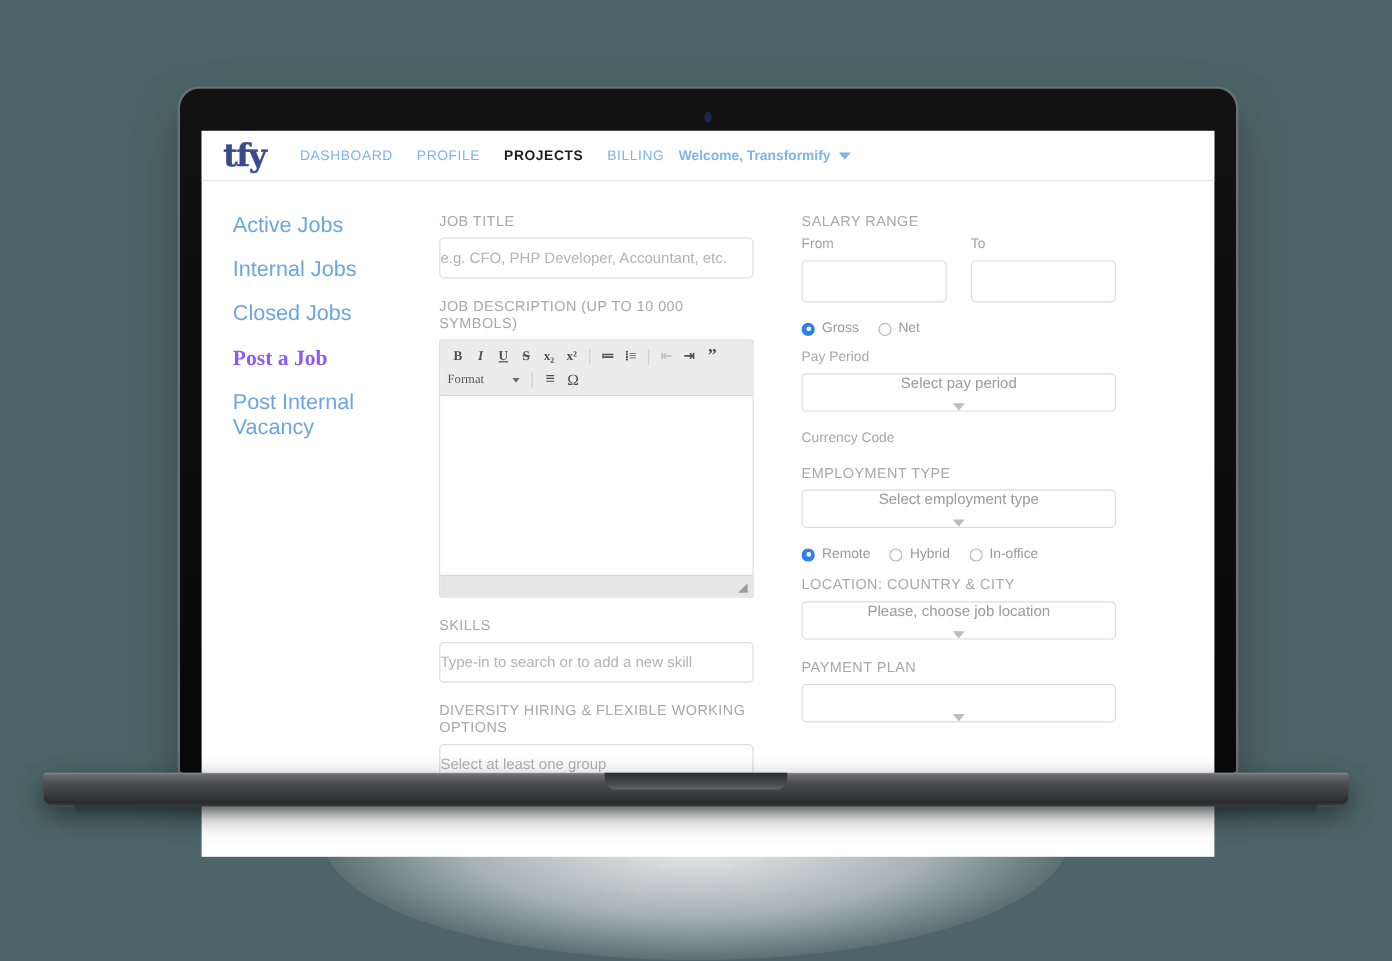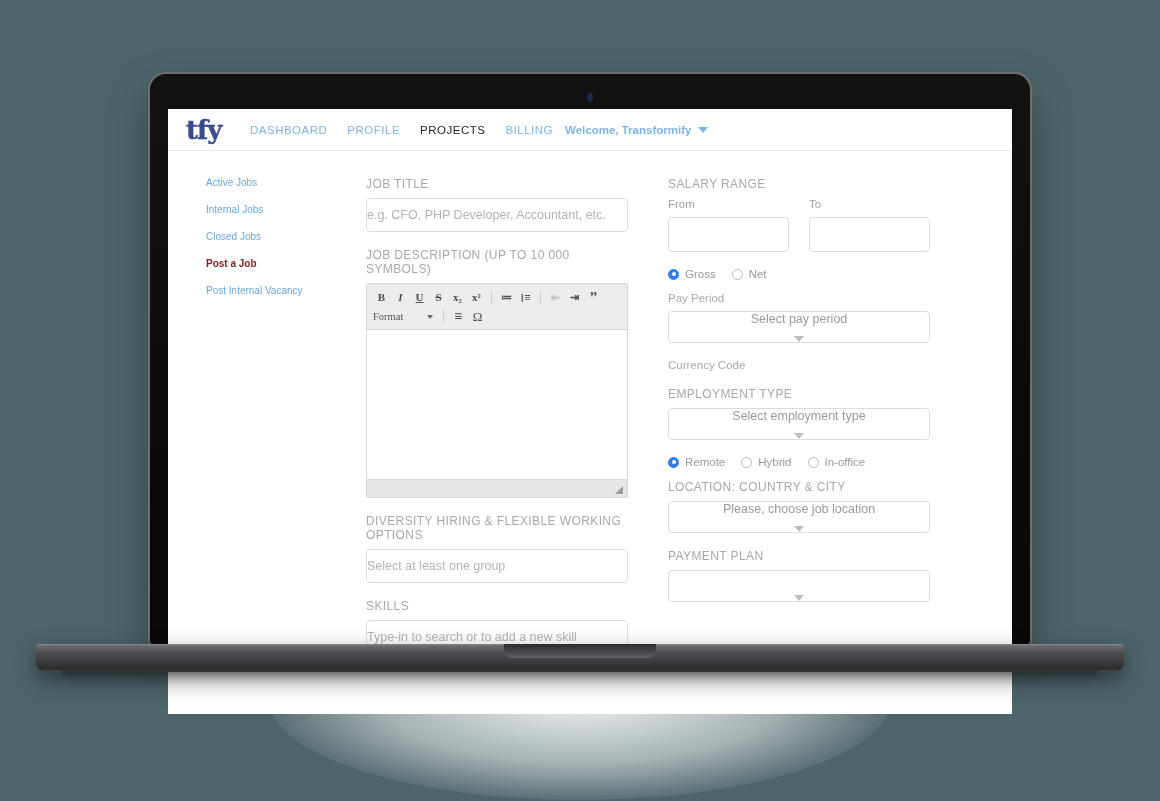--- a/index.html
+++ b/index.html
@@ -110,21 +110,21 @@
     line-height: 1;
   }
   .nav-links { display: flex; align-items: center; gap: 20px; justify-content: flex-end; }
   .nav-link {
     font-size: 11.5px;
     letter-spacing: 0.5px;
     color: #7fb4e8;
     text-decoration: none;
     cursor: pointer;
   }
-  .nav-link.active { color: #1c1c1c; font-weight: 400; }
+  .nav-link.active { color: #1c1c1c; font-weight: 700; }
   .nav-welcome {
     margin-left: 12px;
     font-size: 11.5px;
     color: #7fb4e8;
     display: flex; align-items: center; gap: 7px;
     cursor: pointer;
     font-weight: 600;
   }
   .caret-down {
     width: 0; height: 0;
@@ -137,27 +137,26 @@
   .content {
     display: flex;
     padding: 26px 0 0 0;
   }
   .sidebar {
     width: 198px;
     padding-left: 26px;
     flex-shrink: 0;
   }
   .side-item {
-    font-size: 10px;
+    font-size: 18px;
     color: #6ba6e0;
     margin-bottom: 16px;
     cursor: pointer;
-    margin-left: 12px;
-  }
-  .side-item.active { color: #7f1d1d; font-weight: 700; }
+  }
+  .side-item.active { color: #8b5cf6; font-weight: 700; font-family: Liberation Serif, serif; }
 
   .col-left { width: 262px; flex-shrink: 0; }
   .col-right { width: 262px; margin-left: 40px; flex-shrink: 0; }
 
   .field-label {
     font-size: 12px;
     letter-spacing: 0.4px;
     color: #a8a8a8;
     text-transform: uppercase;
     margin-bottom: 7px;
@@ -385,27 +384,27 @@
               <div class="editor-body"></div>
               <div class="editor-status">
                 <svg class="resize-grip" viewBox="0 0 10 10">
                   <path d="M9 1 L9 9 L1 9 Z" fill="#9b9b9b"></path>
                 </svg>
               </div>
             </div>
           </div>
 
           <div class="group">
+            <span class="field-label">SKILLS</span>
+            <div class="input-box">Type-in to search or to add a new skill</div>
+          </div>
+
+          <div class="group">
             <span class="field-label">DIVERSITY HIRING &amp; FLEXIBLE WORKING OPTIONS</span>
             <div class="input-box">Select at least one group</div>
-          </div>
-
-          <div class="group">
-            <span class="field-label">SKILLS</span>
-            <div class="input-box">Type-in to search or to add a new skill</div>
           </div>
 
         </div>
 
         <div class="col-right">
 
           <div class="group">
             <span class="field-label">SALARY RANGE</span>
             <div class="salary-cols">
               <div class="salary-col">

